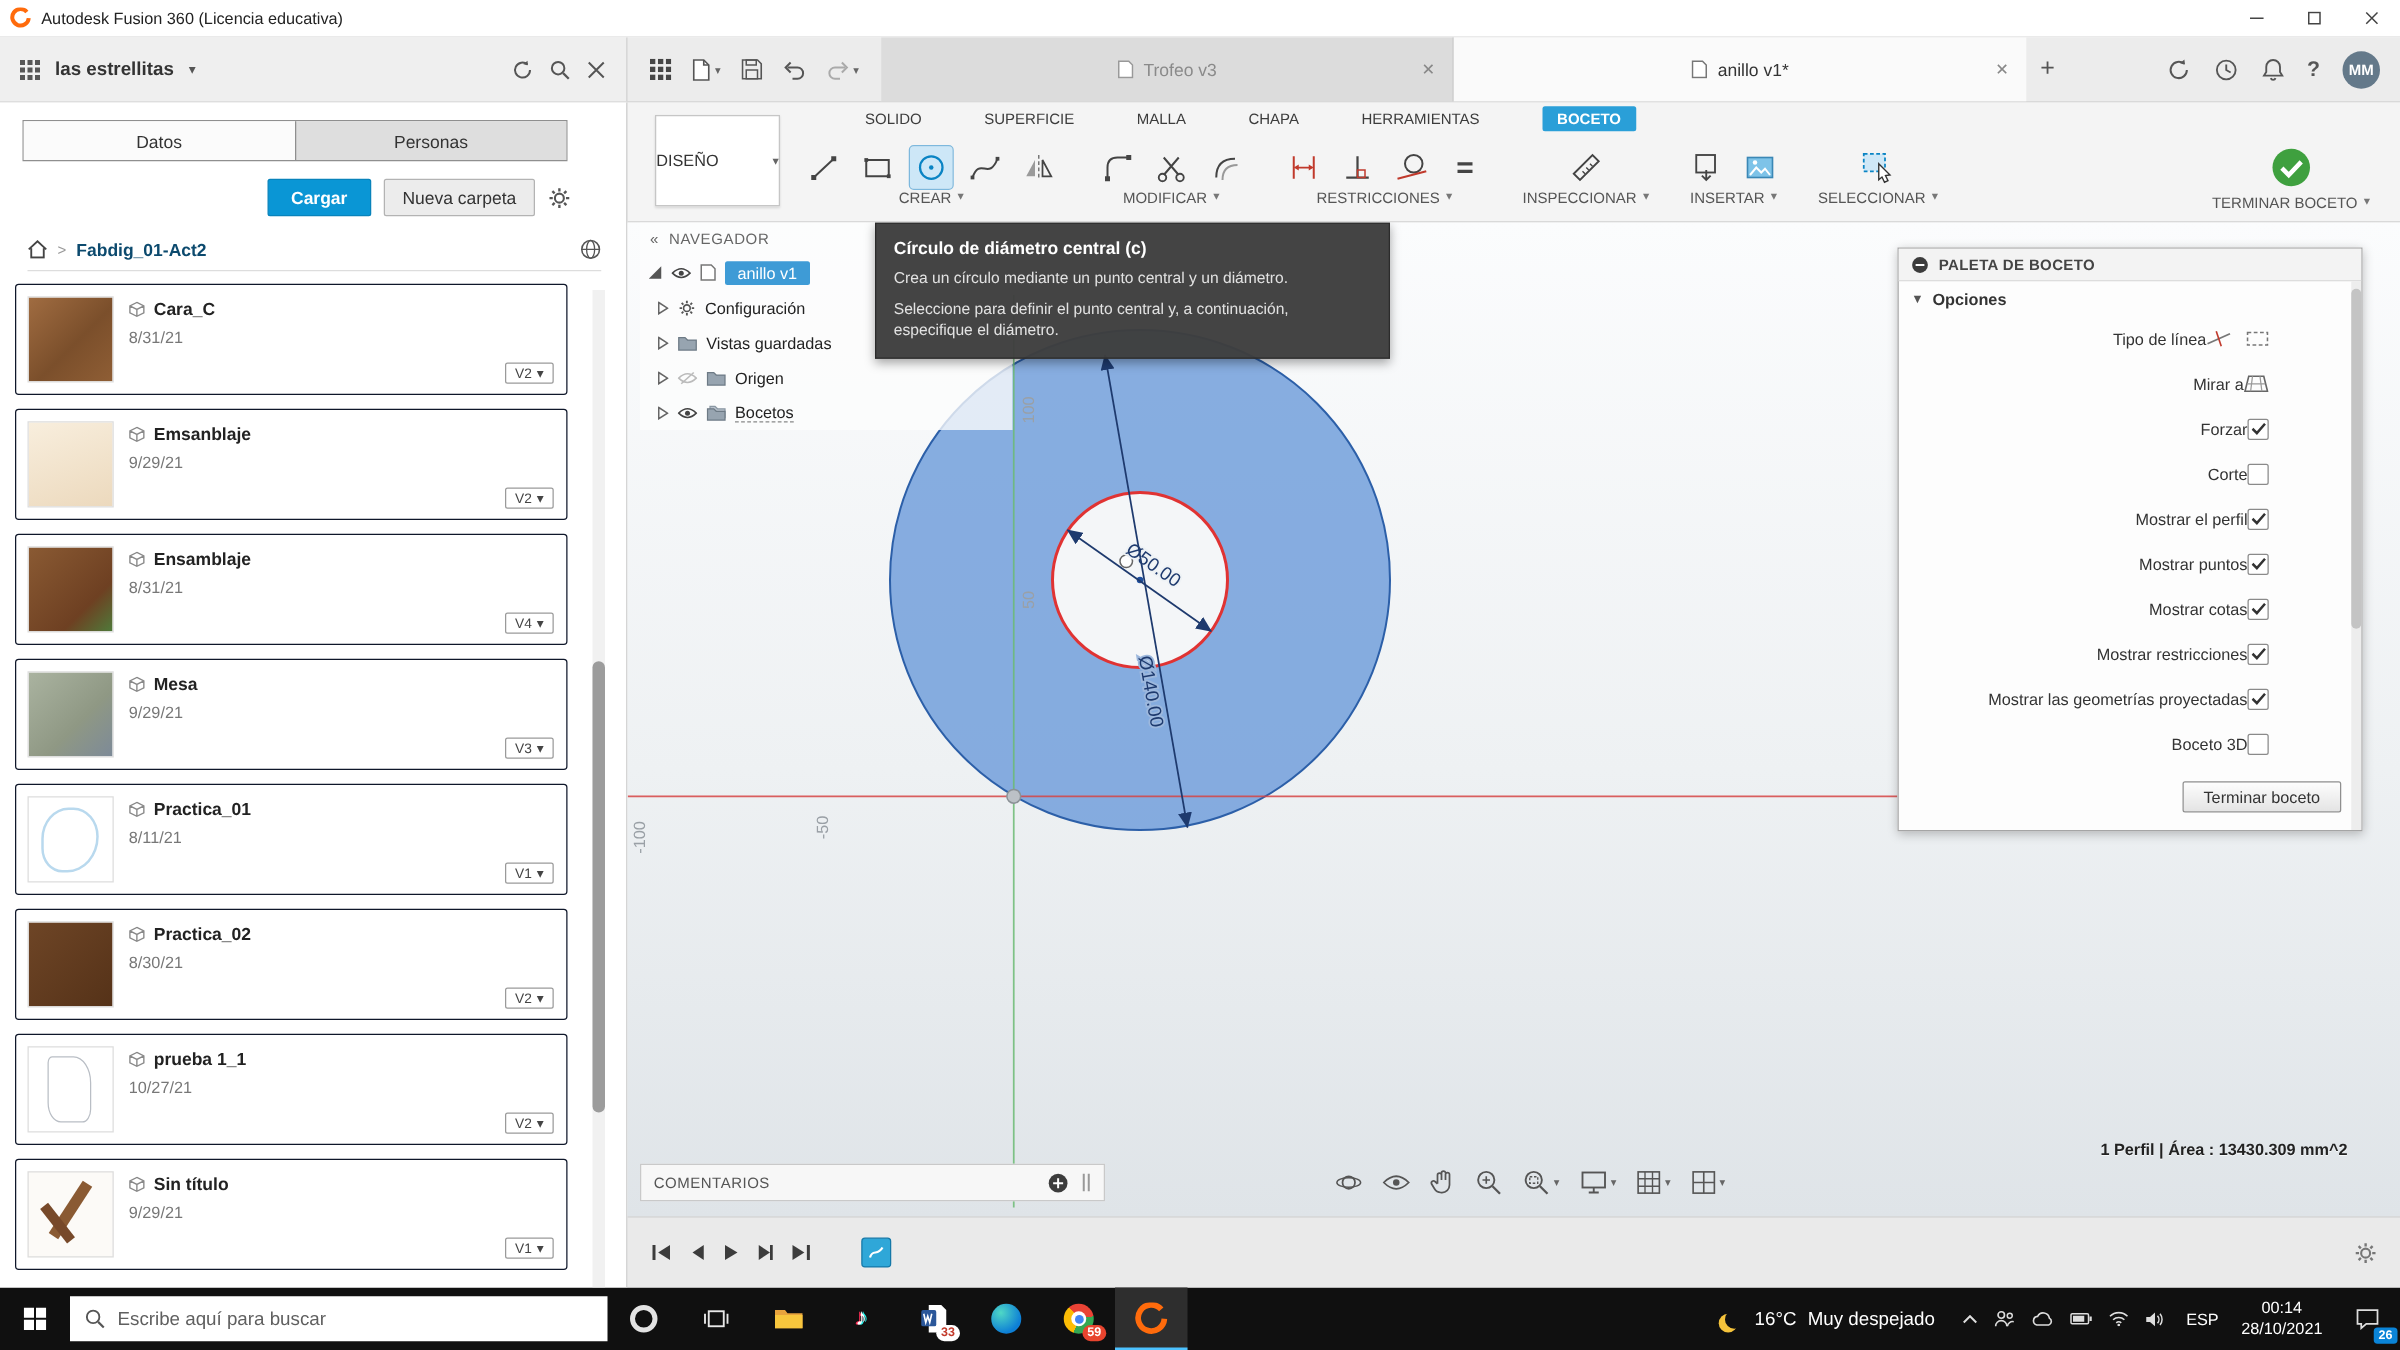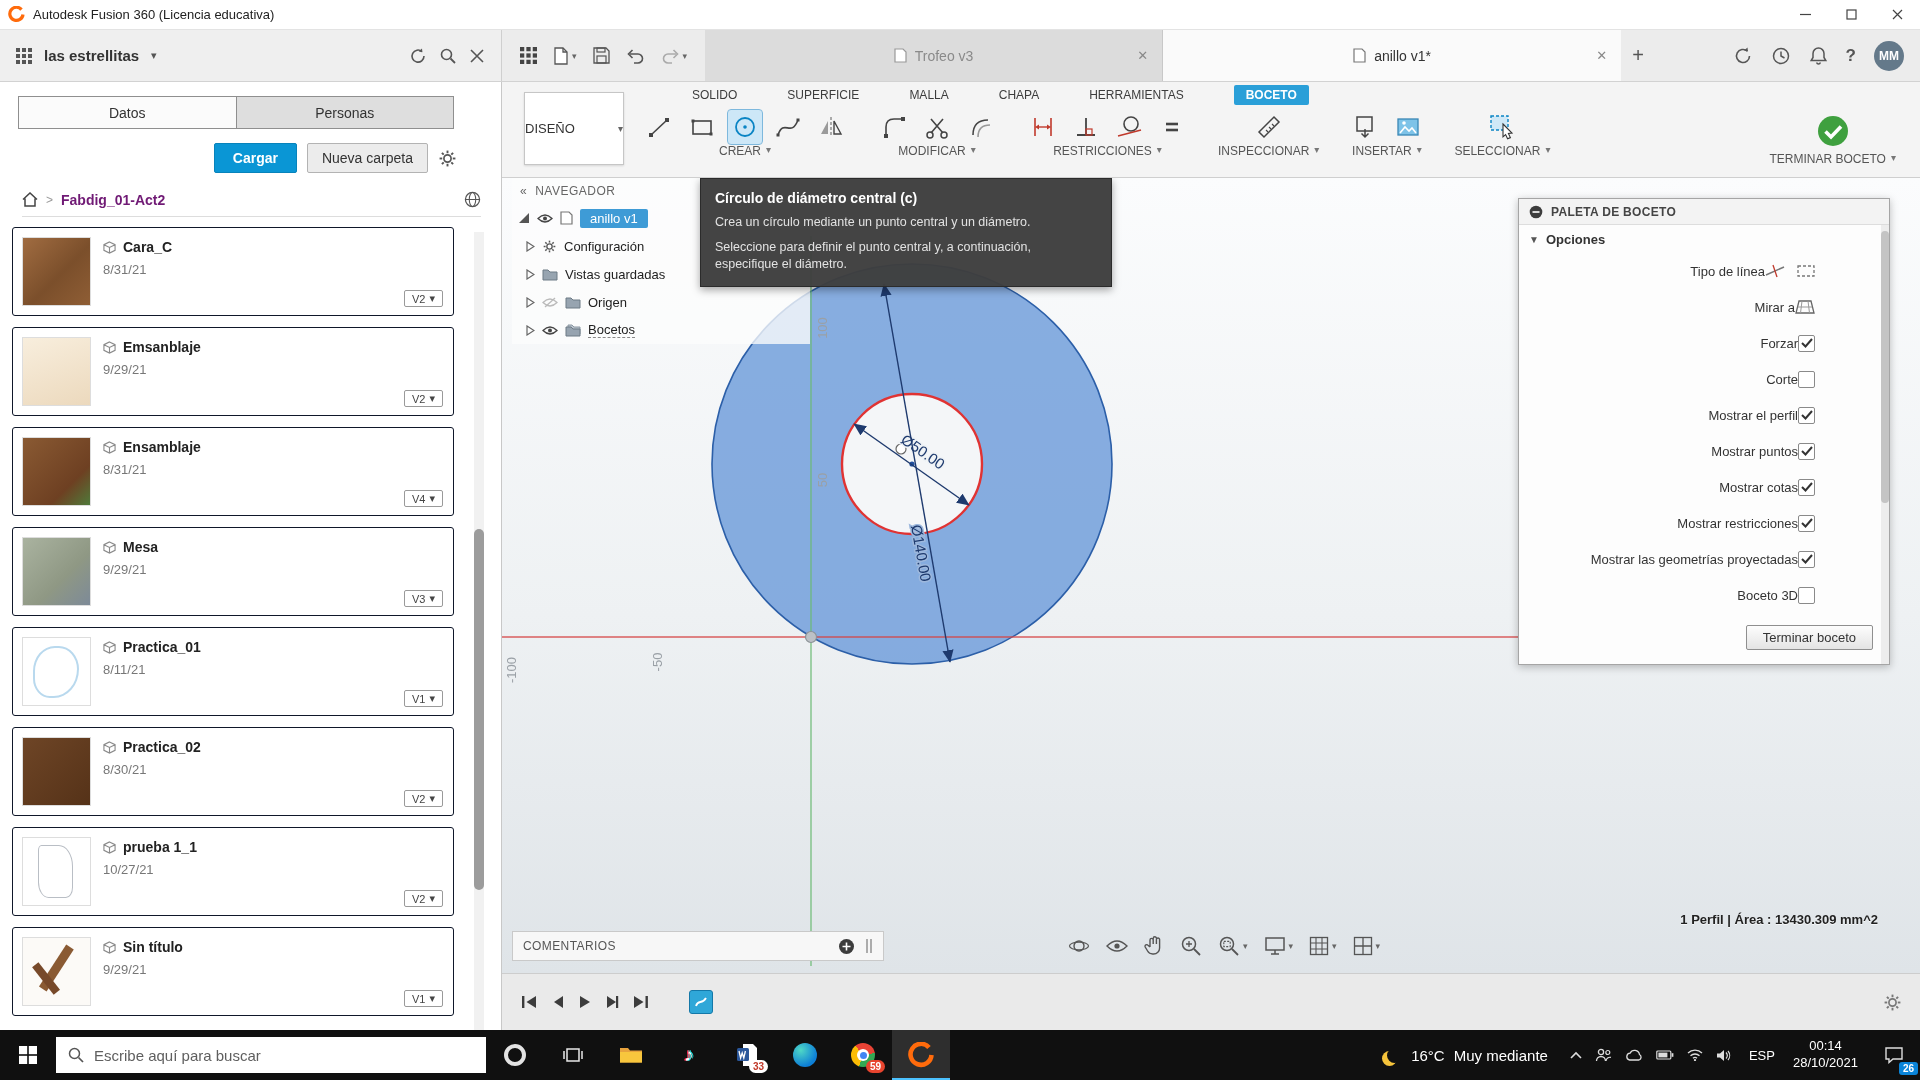--- a/index.html
+++ b/index.html
@@ -34,21 +34,21 @@
 
 #data-panel{width:502px;background:#fff;border-right:1px solid #c8c8c8;position:relative;overflow:hidden}
 .seg{display:flex;margin:14px 47px 0 18px;height:33px;border:1px solid #8f8f8f}
 .seg div{flex:1;display:flex;align-items:center;justify-content:center;font-size:14px;color:#333}
 .seg .on{background:#fbfbfb}
 .seg .off{background:#dedede;border-left:1px solid #8f8f8f}
 .pactions{display:flex;justify-content:flex-end;align-items:center;gap:10px;margin:14px 44px 0 0}
 .btn-blue{background:#0a96d5;color:#fff;font-size:14px;font-weight:bold;border:1px solid #0883bb;padding:6px 18px;border-radius:2px}
 .btn-gray{background:#ececec;color:#333;font-size:14px;border:1px solid #b3b3b3;padding:6px 14px;border-radius:2px}
 .bcrumb{display:flex;align-items:center;gap:8px;margin:18px 20px 0 22px;padding-bottom:8px;border-bottom:1px solid #ddd}
-.bcrumb .nm{font-weight:bold;font-size:14px;color:#701a75}
+.bcrumb .nm{font-weight:bold;font-size:14px;color:#0c4a6e}
 .bcrumb .chev{color:#999;font-size:12px}
 .bcrumb .sp{flex:1}
 #items{margin-top:10px}
 .card{height:89px;margin:0 47px 11px 12px;background:#fff;border:1px solid #0f172a;border-radius:3px;position:relative;display:flex;padding:9px;gap:12px}
 .thumb{width:69px;height:69px;border:1px solid #ddd;position:relative;overflow:hidden;flex:none}
 .t0{background:linear-gradient(135deg,#a06c41,#7b4f2b 55%,#8f5e35)}
 .t1{background:linear-gradient(160deg,#f8eedd,#ecd9bd)}
 .t2{background:linear-gradient(135deg,#8a5a33,#6e4022 70%,#4f7a3a)}
 .t3{background:linear-gradient(135deg,#aab3a0,#8f9884 60%,#7d8a98)}
 .t4{background:#fff}
@@ -68,21 +68,21 @@
 
 
 #workspace{flex:1;display:flex;flex-direction:column;min-width:0}
 
 
 #ribbon{height:96px;background:#f4f4f4;border-bottom:1px solid #cfcfcf;display:flex}
 #design-box{margin:10px 4px 12px 22px;width:100px;border:1px solid #c6c6c6;background:#fff;box-shadow:0 1px 2px rgba(0,0,0,.12);display:flex;align-items:center;justify-content:space-between;gap:6px;font-size:13px;color:#333}
 #ribbon-main{flex:1;display:flex;flex-direction:column;min-width:0}
 #ribbon-tabs{display:flex;align-items:center;height:26px;padding-left:64px;gap:50px;font-size:12px;color:#3c3c3c}
 #ribbon-tabs .rtab.active{background:#2a9fd8;color:#fff;padding:3px 12px;border-radius:2px;font-weight:bold}
-#ribbon-groups{flex:1;display:flex;align-items:flex-start;min-width:0}
+#ribbon-groups{flex:1;display:flex;align-items:center;min-width:0}
 .vsep{width:1px;background:#d8d8d8;margin:6px 0}
 .rgroup{display:flex;flex-direction:column;padding:2px 14px 3px}
 .ricons{display:flex;align-items:center;gap:9px;flex:1}
 .rlabel{font-size:12px;color:#555;text-align:center;white-space:nowrap;display:flex;justify-content:center;gap:5px;padding-bottom:3px}
 .rlabel .caret{font-size:10px;color:#777}
 .tool{padding:2px;border-radius:3px}
 .tool.active{background:#cde7f7;outline:1px solid #7db8dd}
 .rgroup.last{margin-left:auto;margin-right:10px}
 
 
@@ -1034,21 +1034,21 @@
   </div>
   <div class="tb-app active">
     <svg width="26" height="26" viewBox="0 0 26 26">
         <path d="M21 5.5 A10.5 10.5 0 1 0 23.5 13" stroke="#ff6b0c" stroke-width="4.6" fill="none"></path>
       </svg>
   </div>
   <div class="tb-sp"></div>
   <div class="tb-weather">
     <span class="moon"></span>
     <span>16°C</span>
-    <span>Muy mediante</span>
+    <span>Muy despejado</span>
   </div>
   <div class="tb-tray">
     <svg width="12" height="8" viewBox="0 0 12 8">
         <path d="M1 7 L6 2 L11 7" stroke="#ddd" stroke-width="1.6" fill="none"></path>
       </svg>
     <svg width="17" height="14" viewBox="0 0 17 14">
         <circle cx="6" cy="4" r="2.6" stroke="#ddd" stroke-width="1.3" fill="none"></circle>
         <path d="M1.5 13 a4.5 4.5 0 0 1 9 0" stroke="#ddd" stroke-width="1.3" fill="none"></path>
         <circle cx="12.8" cy="4.5" r="2" stroke="#ddd" stroke-width="1.2" fill="none"></circle>
         <path d="M11 13 a4 4 0 0 1 5 -3.6" stroke="#ddd" stroke-width="1.2" fill="none"></path>

